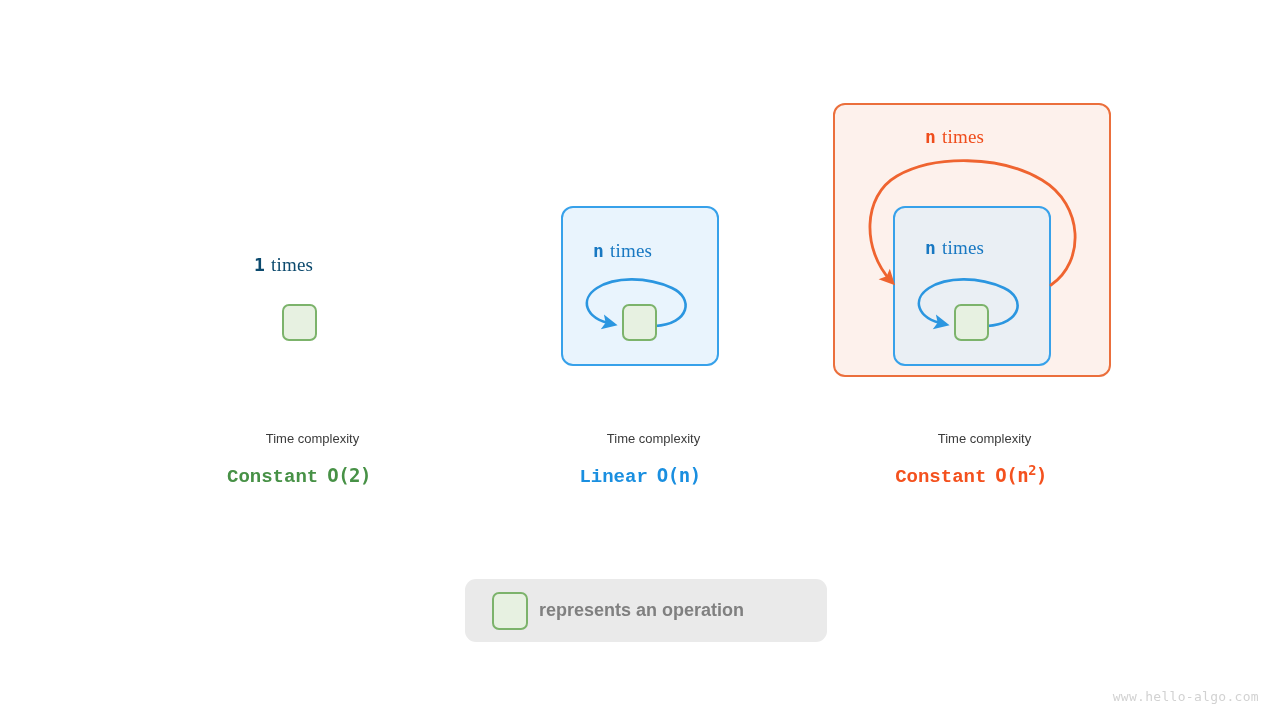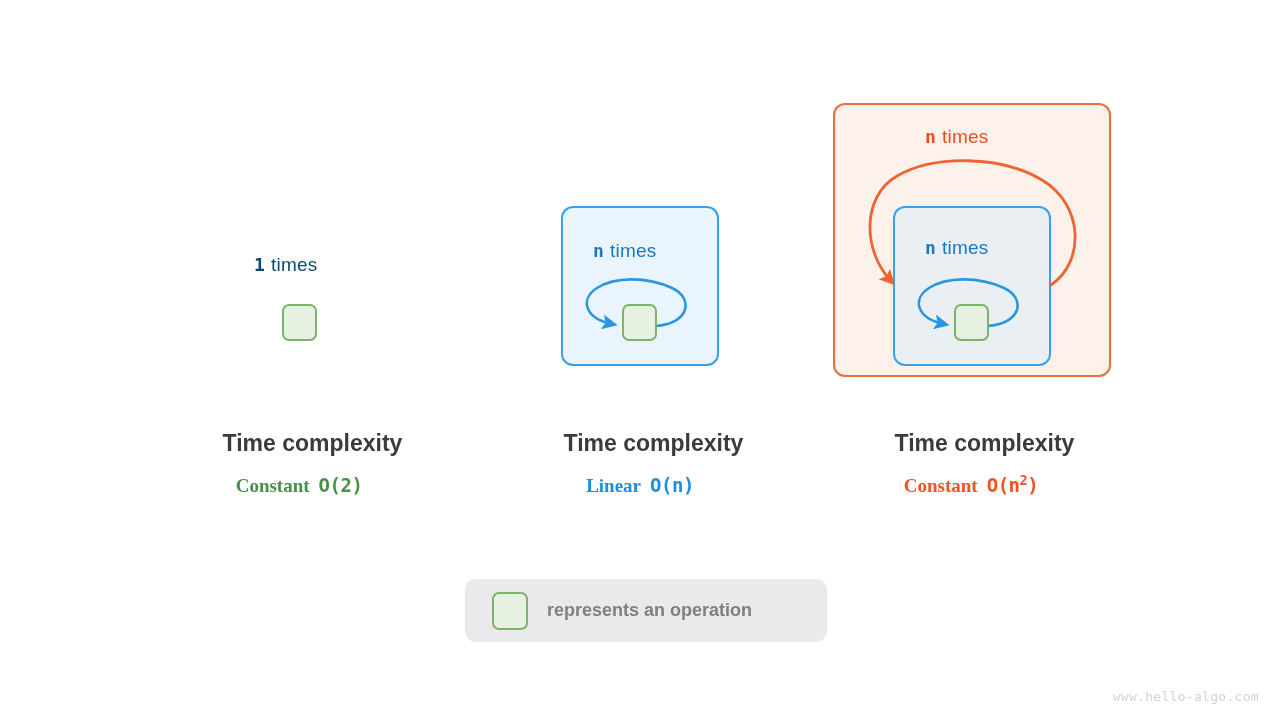--- a/index.html
+++ b/index.html
@@ -59,21 +59,21 @@
     font-size: 19px;
     letter-spacing: 0.2px;
     line-height: 1;
   }
   .times-caption .sym {
     font-family: "DejaVu Sans Mono", "Liberation Mono", monospace;
     font-weight: 700;
     font-size: 18px;
   }
   .times-caption .word {
-    font-family: Liberation Sans, sans-serif;
+    font-family: Liberation Serif, serif;
     font-weight: 400;
     margin-left: 6px;
   }
   .cap-constant {
     left: 254px;
     top: 255px;
     color: #0c4a6e;
   }
   .cap-linear {
     left: 593px;
@@ -113,34 +113,34 @@
   }
 
   
   .complexity-block {
     position: absolute;
     text-align: center;
     white-space: nowrap;
   }
   .complexity-title {
     font-family: "Liberation Sans", sans-serif;
-    font-weight: 700;
-    font-size: 23px;
+    font-weight: 400;
+    font-size: 13px;
     color: #3b3b3b;
     line-height: 1;
     margin-left: 27px;
   }
   .complexity-value {
     margin-top: 21px;
     font-weight: 700;
     font-size: 19px;
     line-height: 1;
   }
   .complexity-value .name {
-    font-family: Liberation Serif, serif;
+    font-family: Liberation Mono, monospace;
     font-weight: 700;
   }
   .complexity-value .bigo {
     font-family: "DejaVu Sans Mono", "Liberation Mono", monospace;
     font-weight: 700;
     margin-left: 9px;
     letter-spacing: -0.5px;
   }
   .complexity-value .bigo sup {
     font-size: 0.72em;
@@ -170,21 +170,21 @@
     box-sizing: border-box;
     width: 36px;
     height: 38px;
     margin-left: 27px;
     background: #e7f1e1;
     border: 2px solid #7cb36b;
     border-radius: 7px;
     flex: none;
   }
   .legend-text {
-    margin-left: 19px;
+    margin-left: 11px;
     font-family: "Liberation Sans", sans-serif;
     font-weight: 700;
     font-size: 18px;
     color: #808080;
     white-space: nowrap;
   }
 
   
   .watermark {
     position: absolute;

